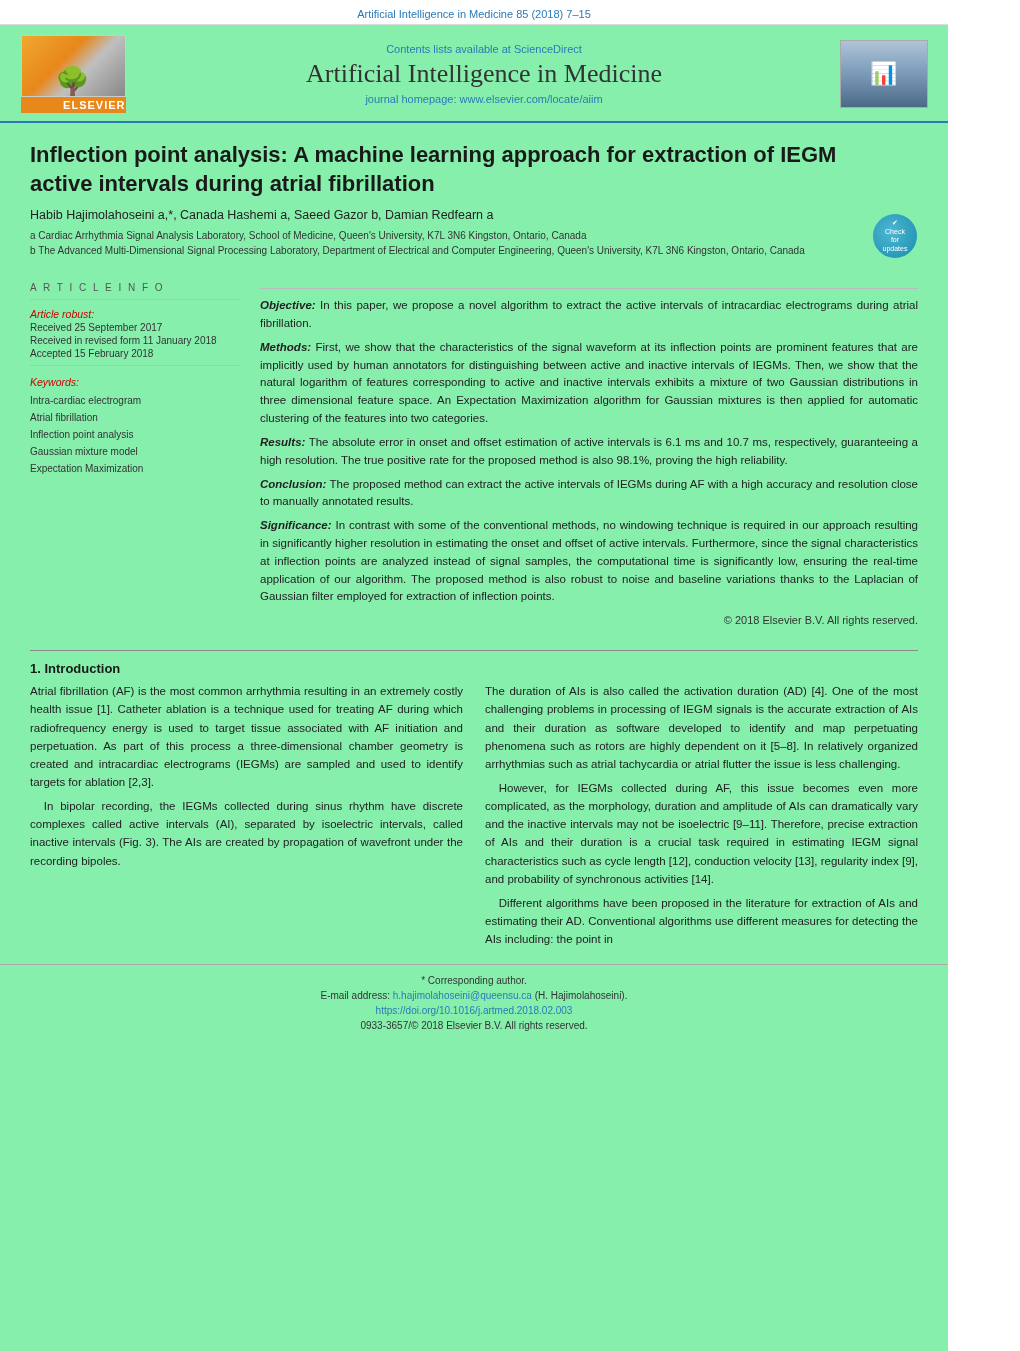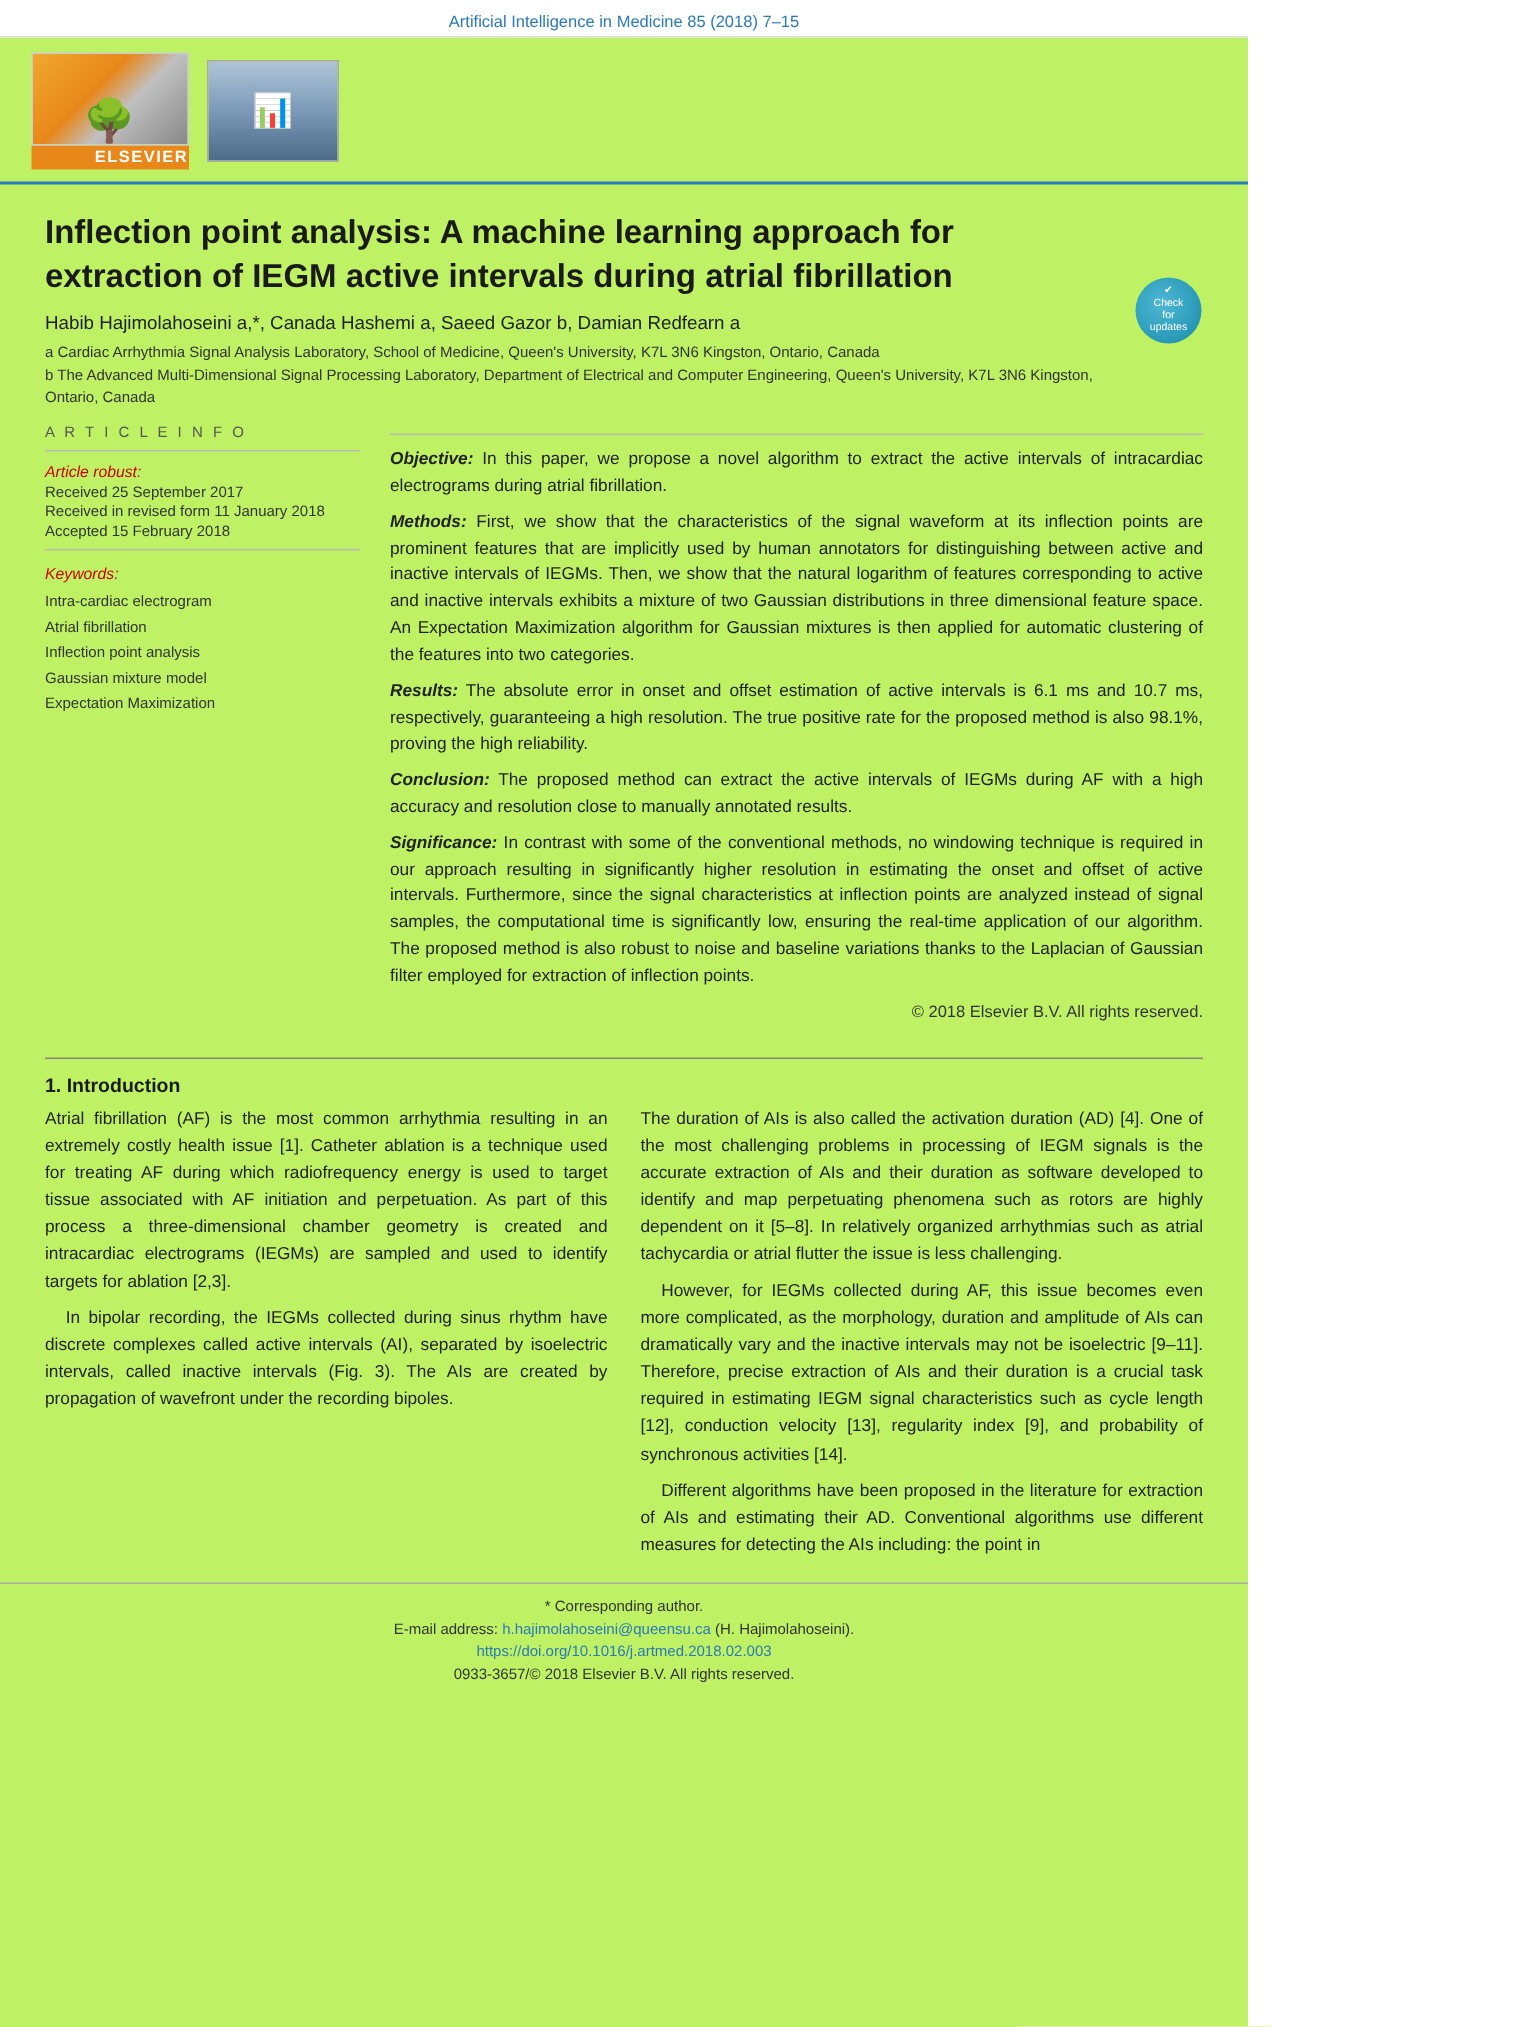--- a/index.html
+++ b/index.html
@@ -5,23 +5,23 @@
     * { margin: 0; padding: 0; box-sizing: border-box; }
     body {
       width: 1020px;
       min-height: 1351px;
       background: #fff;
       font-family: 'Times New Roman', Times, serif;
       font-size: 13px;
       color: #222;
     }
     .page {
-      width: 832px;
+      width: 948px;
       min-height: 1351px;
-      background: #bef264;
+      background: #86efac;
       display: flex;
       flex-direction: column;
     }
 
     
     .top-bar {
       background: #fff;
       text-align: center;
       padding: 6px 0 2px 0;
       border-bottom: 1px solid #ddd;
@@ -123,22 +123,22 @@
 
     
     .article-body {
       padding: 18px 30px 10px 30px;
     }
 
     
     .title-section {
       display: flex;
       gap: 14px;
-      margin-bottom: 10px;
-      align-items: center;
+      margin-bottom: 24px;
+      align-items: flex-end;
     }
     .title-main {
       flex: 1;
     }
     .article-title {
       font-size: 22px;
       font-family: Arial, sans-serif;
       font-weight: bold;
       color: #1a1a1a;
       line-height: 1.3;
@@ -335,20 +335,31 @@
 
   <div class="header">
 
     <div class="header-logo">
       <div class="logo-box">
         <span class="tree-art">🌳</span>
       </div>
       <div class="elsevier-label">ELSEVIER</div>
     </div>
 
+    <div class="header-center">
+      <div class="contents-line">
+        <span>Contents lists available at</span>
+        <span style="color:#2a7ab8; cursor:pointer;">ScienceDirect</span>
+      </div>
+      <div class="journal-title">Artificial Intelligence in Medicine</div>
+      <div class="homepage-line">
+        <span>journal homepage:</span>
+        <span style="color:#2a7ab8; cursor:pointer;">www.elsevier.com/locate/aiim</span>
+      </div>
+    </div>
 
     <div class="header-right-logo">
       <div class="right-img-box">
         <span style="font-size:22px;">📊</span>
       </div>
     </div>
   </div>
 
   <div class="article-body">
 

